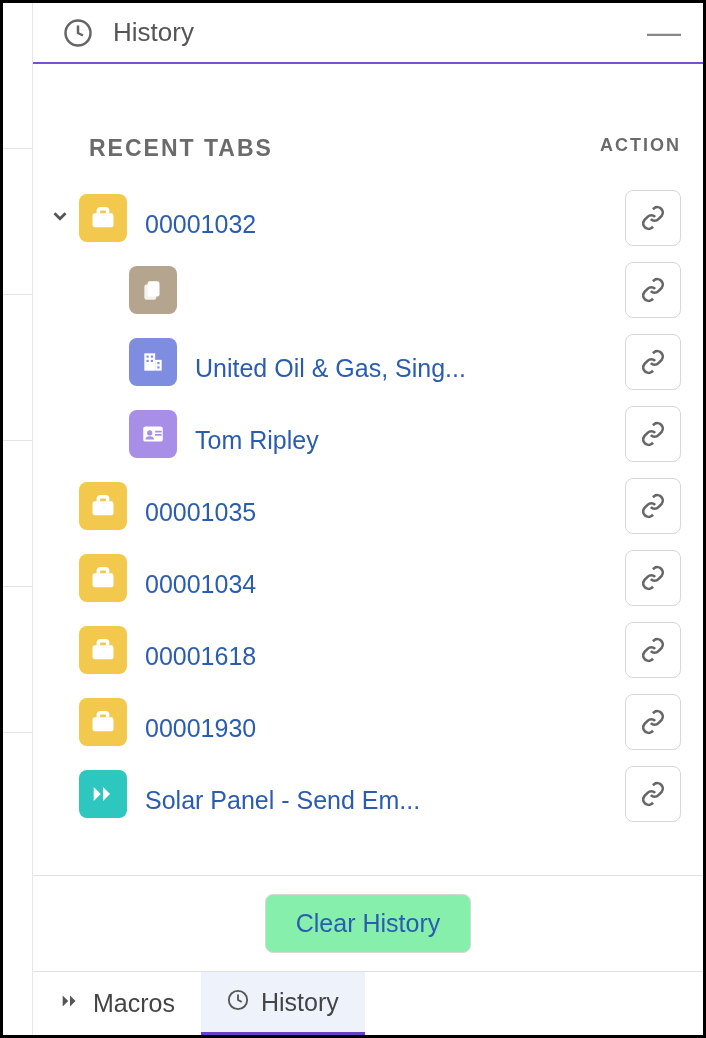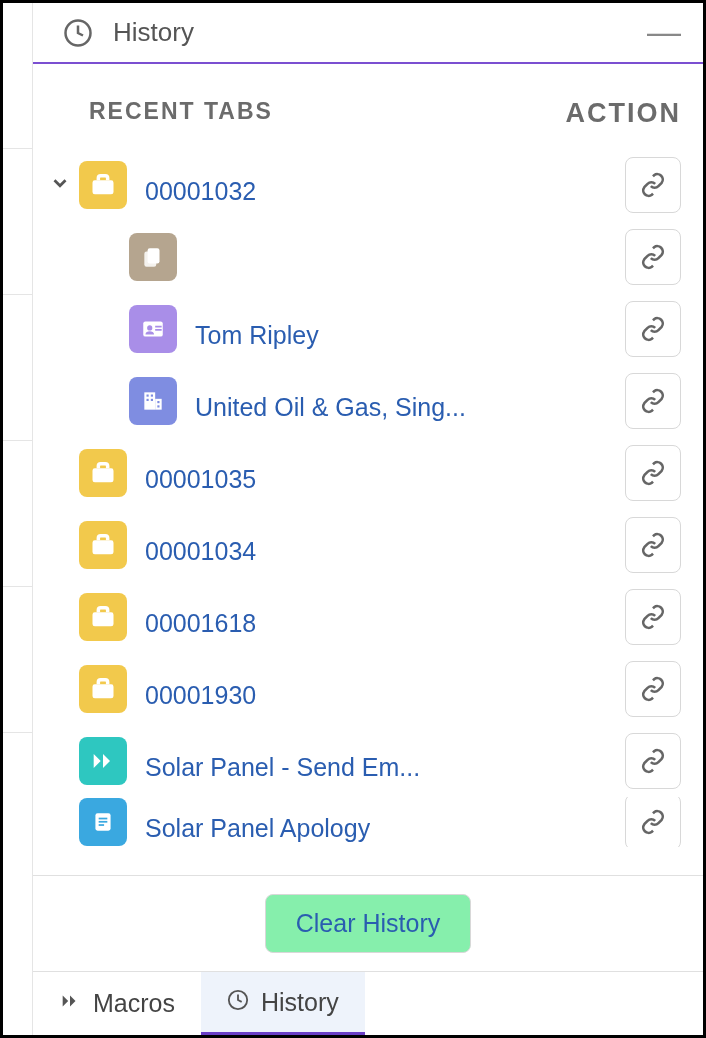--- a/index.html
+++ b/index.html
@@ -44,30 +44,31 @@
     color: #888;
     font-size: 34px;
     line-height: 8px;
     padding-bottom: 4px;
     cursor: pointer;
     font-weight: 400;
   }
   .cols {
     display: flex;
     padding: 34px 22px 0 56px;
+    margin-top: 37px;
   }
   .col-recent {
     flex: 1;
     font-size: 23px;
     letter-spacing: 2px;
     font-weight: 700;
     color: #6b6b6b;
   }
   .col-action {
-    font-size: 27px;
+    font-size: 18px;
     letter-spacing: 2px;
     font-weight: 700;
     color: #6b6b6b;
   }
   .list {
     flex: 1;
     overflow: hidden;
     padding: 20px 22px 0 8px;
   }
   .row {
@@ -226,42 +227,20 @@
         <svg width="26" height="26" viewBox="0 0 24 24" fill="none" stroke="#666" stroke-width="2.4">
             <path d="M10 13a5 5 0 007 0l3-3a5 5 0 00-7-7l-1 1"></path>
             <path d="M14 11a5 5 0 00-7 0l-3 3a5 5 0 007 7l1-1"></path>
           </svg>
       </div>
     </div>
 
     <div class="row">
       <div class="expand-slot"></div>
         <div class="indent"></div>
-      <div class="ic ic-contact">
-        <svg width="26" height="26" viewBox="0 0 24 24">
-            <rect x="3" y="5" width="18" height="14" rx="2" fill="#fff"></rect>
-            <circle cx="9" cy="11" r="2.4" fill="#a98ee8"></circle>
-            <path d="M5 17c0-2 2-3 4-3s4 1 4 3" fill="#a98ee8"></path>
-            <rect x="14" y="9" width="6" height="1.6" fill="#a98ee8"></rect>
-            <rect x="14" y="12" width="6" height="1.6" fill="#a98ee8"></rect>
-          </svg>
-      </div>
-      <div class="label">Tom Ripley</div>
-      <div class="spacer"></div>
-      <div class="link-btn">
-        <svg width="26" height="26" viewBox="0 0 24 24" fill="none" stroke="#666" stroke-width="2.4">
-            <path d="M10 13a5 5 0 007 0l3-3a5 5 0 00-7-7l-1 1"></path>
-            <path d="M14 11a5 5 0 00-7 0l-3 3a5 5 0 007 7l1-1"></path>
-          </svg>
-      </div>
-    </div>
-
-    <div class="row">
-      <div class="expand-slot"></div>
-        <div class="indent"></div>
       <div class="ic ic-account">
         <svg width="26" height="26" viewBox="0 0 24 24">
             <rect x="4" y="4" width="10" height="16" fill="#fff"></rect>
             <rect x="14" y="10" width="6" height="10" fill="#fff"></rect>
             <rect x="6" y="6" width="2" height="2" fill="#7f8de1"></rect>
             <rect x="10" y="6" width="2" height="2" fill="#7f8de1"></rect>
             <rect x="6" y="10" width="2" height="2" fill="#7f8de1"></rect>
             <rect x="10" y="10" width="2" height="2" fill="#7f8de1"></rect>
             <rect x="16" y="12" width="2" height="2" fill="#7f8de1"></rect>
             <rect x="16" y="16" width="2" height="2" fill="#7f8de1"></rect>
@@ -272,20 +251,42 @@
       <div class="link-btn">
         <svg width="26" height="26" viewBox="0 0 24 24" fill="none" stroke="#666" stroke-width="2.4">
             <path d="M10 13a5 5 0 007 0l3-3a5 5 0 00-7-7l-1 1"></path>
             <path d="M14 11a5 5 0 00-7 0l-3 3a5 5 0 007 7l1-1"></path>
           </svg>
       </div>
     </div>
 
     <div class="row">
       <div class="expand-slot"></div>
+        <div class="indent"></div>
+      <div class="ic ic-contact">
+        <svg width="26" height="26" viewBox="0 0 24 24">
+            <rect x="3" y="5" width="18" height="14" rx="2" fill="#fff"></rect>
+            <circle cx="9" cy="11" r="2.4" fill="#a98ee8"></circle>
+            <path d="M5 17c0-2 2-3 4-3s4 1 4 3" fill="#a98ee8"></path>
+            <rect x="14" y="9" width="6" height="1.6" fill="#a98ee8"></rect>
+            <rect x="14" y="12" width="6" height="1.6" fill="#a98ee8"></rect>
+          </svg>
+      </div>
+      <div class="label">Tom Ripley</div>
+      <div class="spacer"></div>
+      <div class="link-btn">
+        <svg width="26" height="26" viewBox="0 0 24 24" fill="none" stroke="#666" stroke-width="2.4">
+            <path d="M10 13a5 5 0 007 0l3-3a5 5 0 00-7-7l-1 1"></path>
+            <path d="M14 11a5 5 0 00-7 0l-3 3a5 5 0 007 7l1-1"></path>
+          </svg>
+      </div>
+    </div>
+
+    <div class="row">
+      <div class="expand-slot"></div>
       <div class="ic ic-case">
         <svg width="28" height="28" viewBox="0 0 24 24">
             <rect x="3" y="8" width="18" height="12" rx="2" fill="#fff"></rect>
             <path d="M8 8V6a2 2 0 012-2h4a2 2 0 012 2v2" stroke="#fff" stroke-width="3" fill="none"></path>
           </svg>
       </div>
       <div class="label">00001035</div>
       <div class="spacer"></div>
       <div class="link-btn">
         <svg width="26" height="26" viewBox="0 0 24 24" fill="none" stroke="#666" stroke-width="2.4">
@@ -360,39 +361,20 @@
       <div class="label">Solar Panel - Send Em...</div>
       <div class="spacer"></div>
       <div class="link-btn">
         <svg width="26" height="26" viewBox="0 0 24 24" fill="none" stroke="#666" stroke-width="2.4">
             <path d="M10 13a5 5 0 007 0l3-3a5 5 0 00-7-7l-1 1"></path>
             <path d="M14 11a5 5 0 00-7 0l-3 3a5 5 0 007 7l1-1"></path>
           </svg>
       </div>
     </div>
 
-    <div class="row" style="height:50px;overflow:hidden;">
-      <div class="expand-slot"></div>
-      <div class="ic ic-doc">
-        <svg width="26" height="26" viewBox="0 0 24 24">
-            <rect x="5" y="4" width="14" height="16" rx="2" fill="#fff"></rect>
-            <rect x="8" y="8" width="8" height="1.6" fill="#3aa8e0"></rect>
-            <rect x="8" y="11" width="8" height="1.6" fill="#3aa8e0"></rect>
-            <rect x="8" y="14" width="5" height="1.6" fill="#3aa8e0"></rect>
-          </svg>
-      </div>
-      <div class="label">Solar Panel Apology</div>
-      <div class="spacer"></div>
-      <div class="link-btn">
-        <svg width="26" height="26" viewBox="0 0 24 24" fill="none" stroke="#666" stroke-width="2.4">
-            <path d="M10 13a5 5 0 007 0l3-3a5 5 0 00-7-7l-1 1"></path>
-            <path d="M14 11a5 5 0 00-7 0l-3 3a5 5 0 007 7l1-1"></path>
-          </svg>
-      </div>
-    </div>
 
   </div>
 
   <div class="footer">
     <button class="clear-btn">Clear History</button>
   </div>
 
   <div class="tabs">
     <div class="tab">
       <span>

